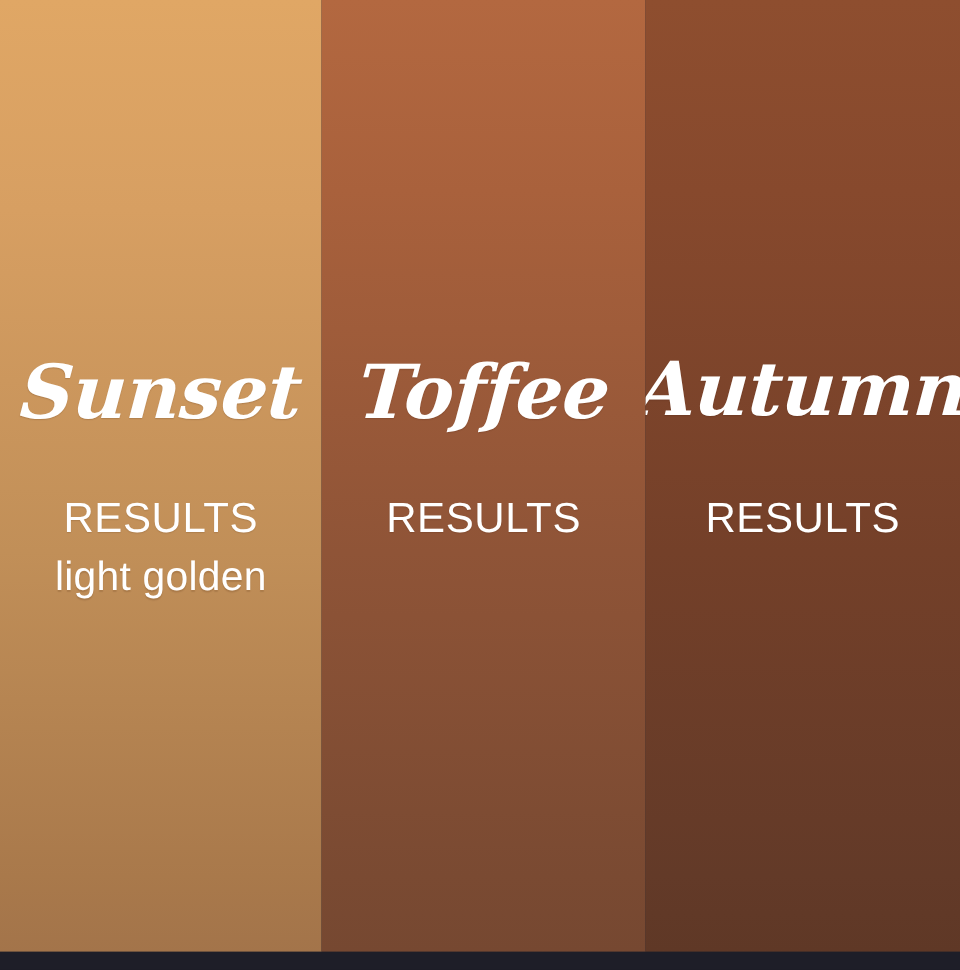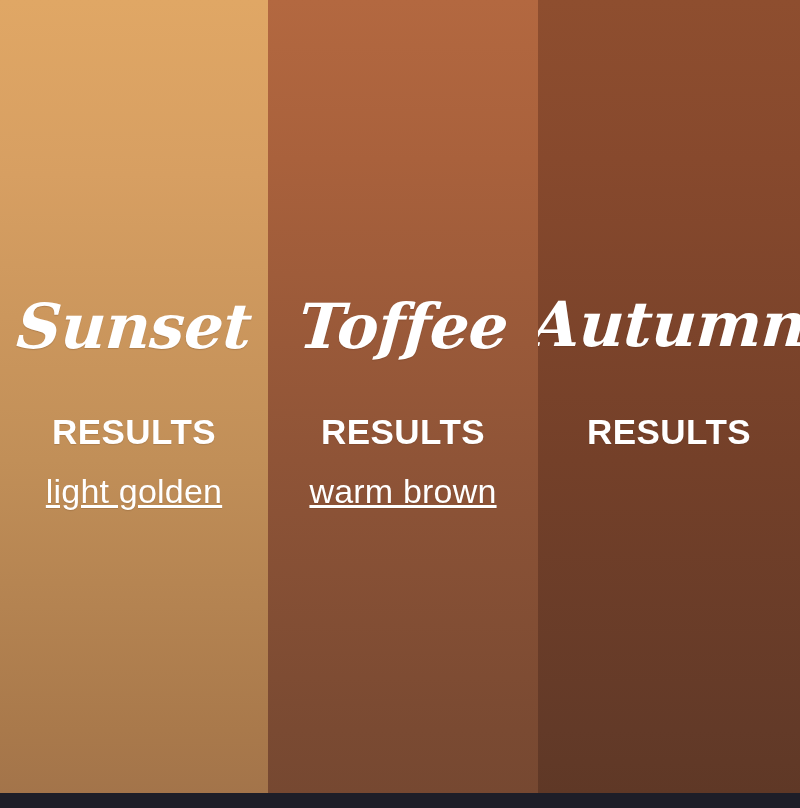--- a/index.html
+++ b/index.html
@@ -57,43 +57,42 @@
     text-shadow: 0 1px 1px rgba(60,30,10,0.18);
   }
 
   .panel-sunset .script-name { font-size: 62px; margin-top: 296px; }
   .panel-toffee .script-name { font-size: 62px; margin-top: 296px; }
   .panel-autumn .script-name { font-size: 62px; margin-top: 294px; }
 
   .results-label {
     color: #ffffff;
     font-family: "Liberation Sans", sans-serif;
-    font-weight: 700;
+    font-weight: 400;
     font-size: 35px;
     line-height: 1;
     letter-spacing: 0.5px;
     white-space: nowrap;
     text-shadow: 0 1px 1px rgba(60,30,10,0.15);
   }
 
   .panel-sunset .results-label { margin-top: 56px; }
   .panel-toffee .results-label { margin-top: 56px; }
   .panel-autumn .results-label { margin-top: 58px; }
 
   .shade-desc {
     color: #ffffff;
     font-family: "Liberation Sans", sans-serif;
     font-weight: 400;
     font-size: 34px;
     line-height: 1;
     letter-spacing: 0.2px;
     white-space: nowrap;
-    margin-top: 25px;
+    margin-top: 15px;
     text-shadow: 0 1px 1px rgba(60,30,10,0.15);
-    text-decoration: underline;
   }
 
   .bottom-bar {
     width: 800px;
     height: 15px;
     background: #1e1e28;
   }
 </style>
 </head>
 <body>
@@ -104,21 +103,20 @@
 
     <div class="shade-panel panel-sunset">
       <div class="script-name">Sunset</div>
       <div class="results-label">RESULTS</div>
       <div class="shade-desc">light golden</div>
     </div>
 
     <div class="shade-panel panel-toffee">
       <div class="script-name">Toffee</div>
       <div class="results-label">RESULTS</div>
-      <div class="shade-desc">warm brown</div>
     </div>
 
     <div class="shade-panel panel-autumn">
       <div class="script-name">Autumn</div>
       <div class="results-label">RESULTS</div>
     </div>
 
   </div>
 
   <div class="bottom-bar"></div>

